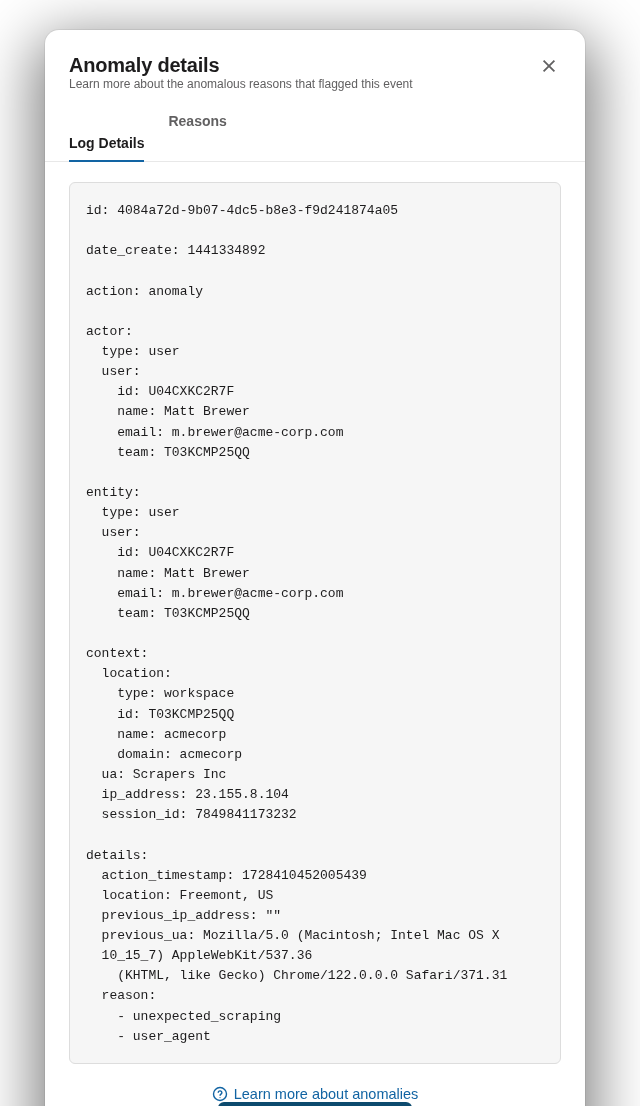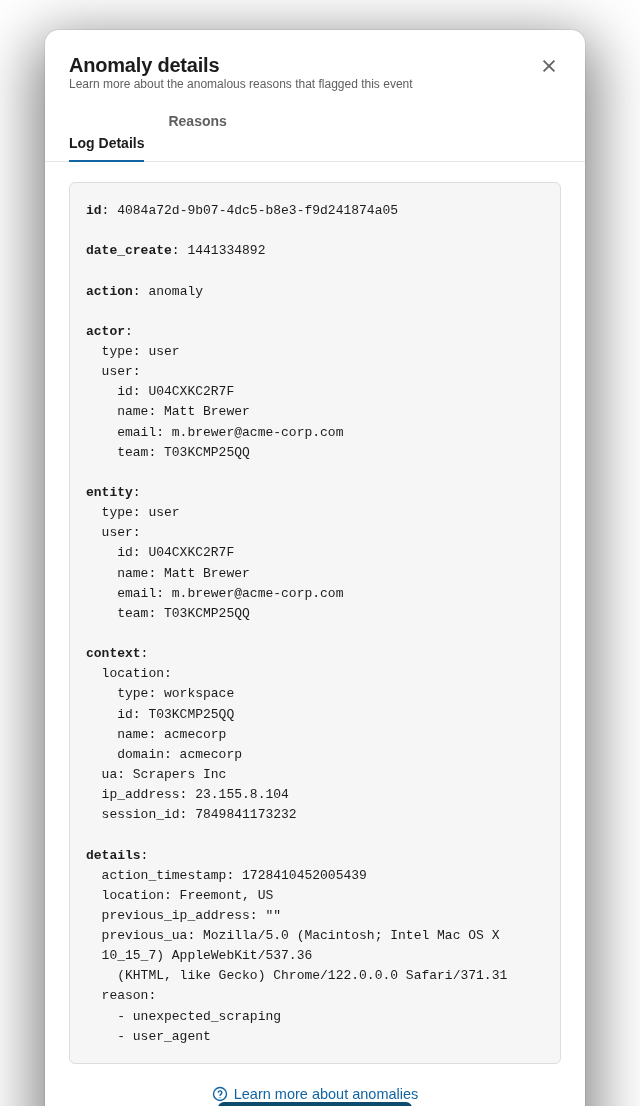--- a/index.html
+++ b/index.html
@@ -80,21 +80,21 @@
   border: 1px solid #ddd;
   border-radius: 6px;
   padding: 18px 16px 16px 16px;
   font-family: "SFMono-Regular", Menlo, Consolas, "Liberation Mono", monospace;
   font-size: 13px;
   line-height: 1.55;
   color: #1d1c1d;
   white-space: pre;
   overflow-x: hidden;
 }
-.log-box b { font-weight: 700; }
+.log-box b { font-weight: 400; }
 .footer {
   display: flex;
   justify-content: space-between;
   align-items: center;
   padding: 22px 24px 0 24px;
   flex-direction: column;
 }
 .learn-link {
   display: flex;
   align-items: center;

